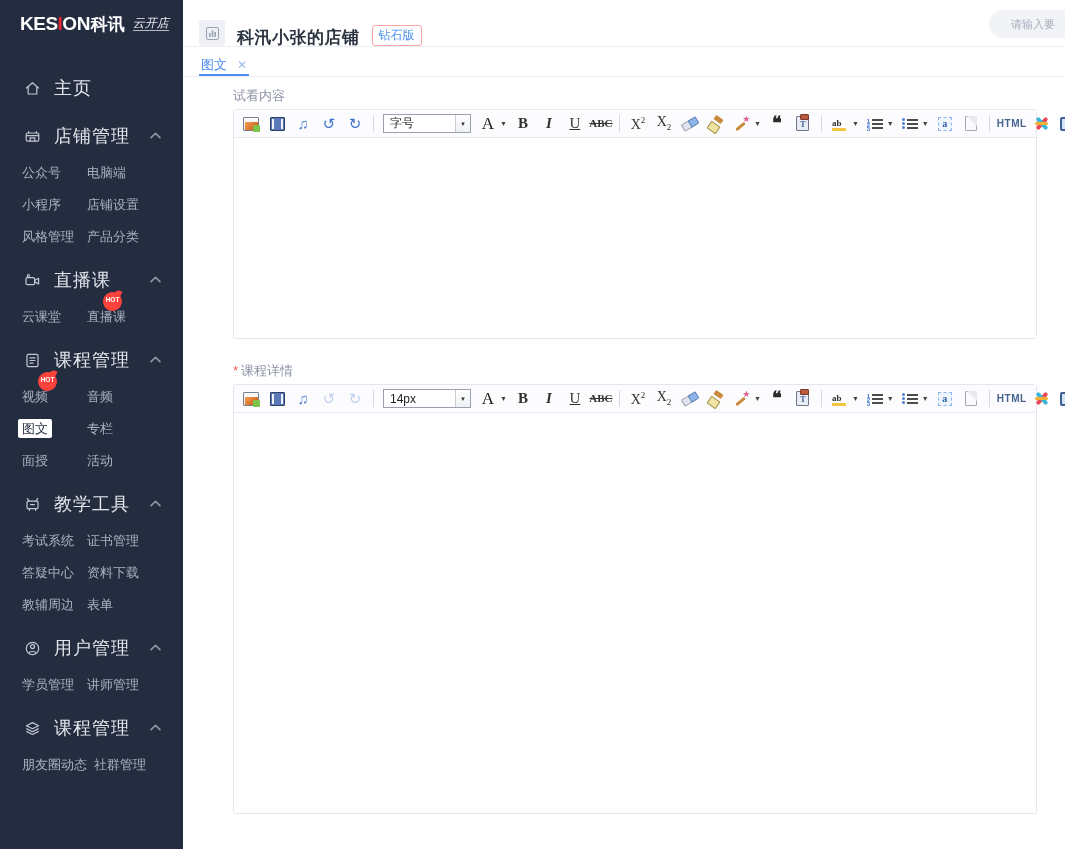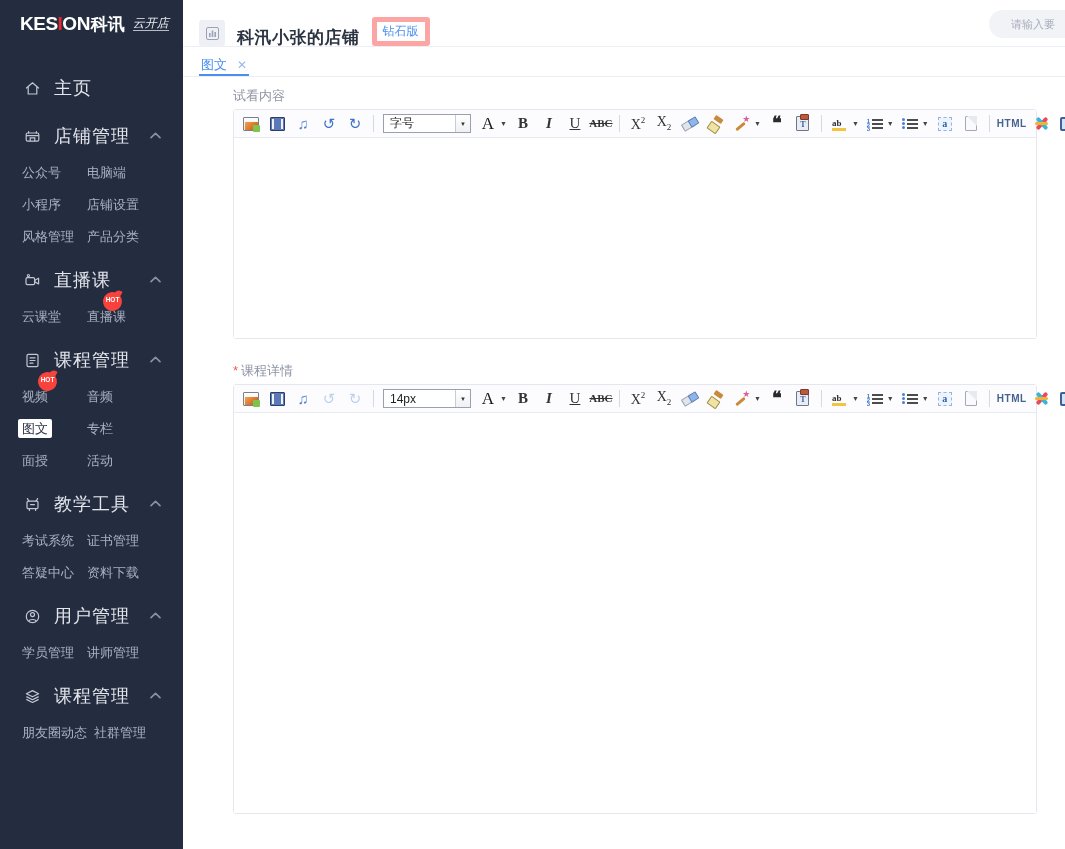--- a/index.html
+++ b/index.html
@@ -171,21 +171,21 @@
   }
   .shop-title {
     font-size: 17px;
     font-weight: bold;
     color: #2c3442;
     letter-spacing: 0.5px;
     line-height: 1;
   }
   .badge-ver {
     margin-left: 12px;
-    border: 5px solid #fca5a5;
+    border: 1px solid #fca5a5;
     color: #4a8ef0;
     font-size: 12px;
     border-radius: 3px;
     padding: 3px 6px 4px 6px;
     line-height: 1;
   }
   .search-pill {
     position: absolute;
     left: 806px;
     top: 10px;
@@ -525,20 +525,24 @@
           </svg></span>
       </div>
       <div class="sub-row">
         <div class="sub-slot"><span class="sub-item">考试系统</span></div>
         <div class="sub-slot"><span class="sub-item">证书管理</span></div>
       </div>
       <div class="sub-row">
         <div class="sub-slot"><span class="sub-item">答疑中心</span></div>
         <div class="sub-slot"><span class="sub-item">资料下载</span></div>
       </div>
+      <div class="sub-row">
+        <div class="sub-slot"><span class="sub-item">教辅周边</span></div>
+        <div class="sub-slot"><span class="sub-item">表单</span></div>
+      </div>
       <div class="gap"></div>
       <div class="nav-group">
         <span class="g-icon">
           <svg width="17" height="17" viewBox="0 0 17 17">
             <circle cx="8.5" cy="8.5" r="6.2" fill="none" stroke="currentColor" stroke-width="1.2"></circle>
             <circle cx="8.5" cy="6.6" r="2" fill="none" stroke="currentColor" stroke-width="1.2"></circle>
             <path d="M4.8 13.2 C5.6 10.9 11.4 10.9 12.2 13.2" fill="none" stroke="currentColor" stroke-width="1.2"></path>
           </svg>
         </span>
         <span class="g-label">用户管理</span>

